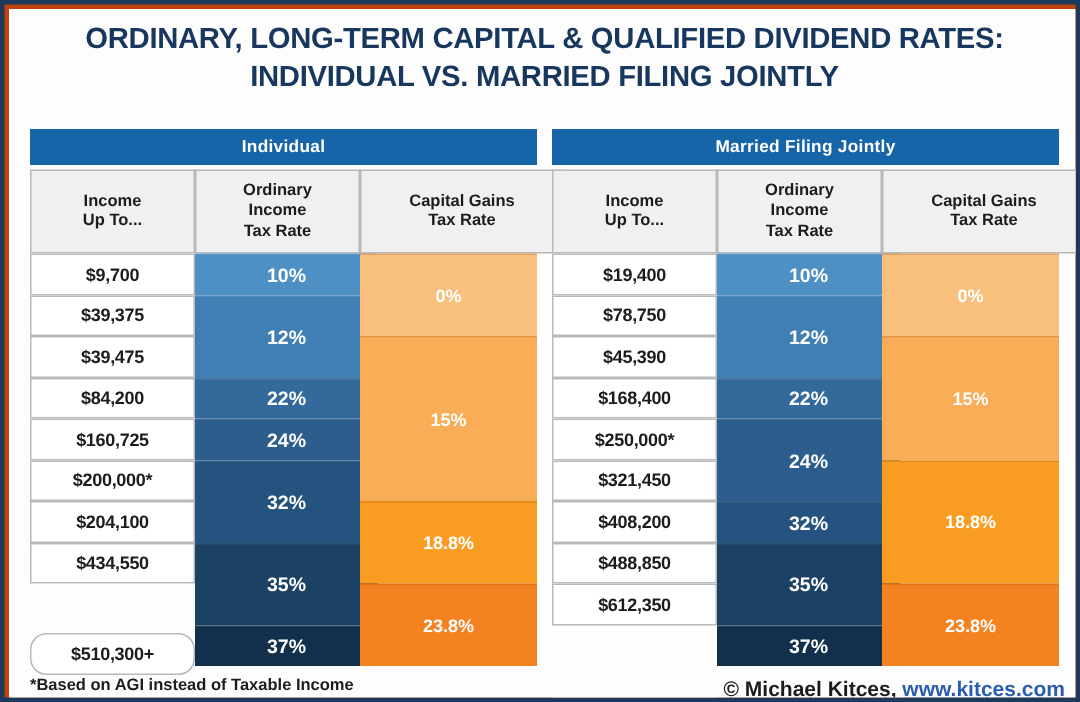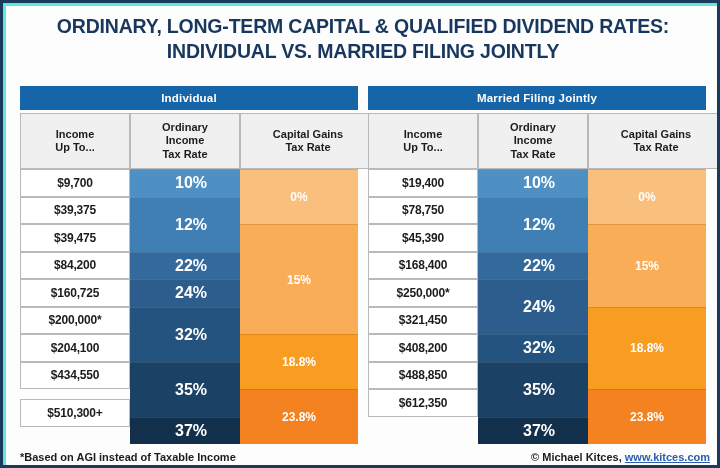--- a/index.html
+++ b/index.html
@@ -14,21 +14,21 @@
     font-family: "Liberation Sans", sans-serif;
     background: #ffffff;
     position: relative;
   }
 
   #frame {
     position: absolute;
     left: 0; top: 0;
     width: 720px; height: 468px;
     border: 3px solid #1b3a5c;
-    background: #5eead4;
+    background: #c2410c;
     overflow: hidden;
   }
 
   #inner {
     position: absolute;
     left: 3px; top: 3px;
     width: 714px; height: 462px;
     background: #fdfdfd;
   }
 
@@ -117,21 +117,21 @@
     letter-spacing: -0.2px;
   }
 
   
   .ord-block {
     position: absolute;
     left: 110px;
     width: 122px;
     color: #ffffff;
     font-weight: bold;
-    font-size: 16px;
+    font-size: 13px;
     display: flex;
     align-items: center;
     justify-content: center;
     border-top: 1px solid rgba(255,255,255,0.10);
   }
 
   
   .cg-block {
     position: absolute;
     left: 220px;
@@ -151,21 +151,21 @@
     left: 14px; top: 445px;
     color: #1c1c1c;
     font-weight: bold;
     font-size: 11px;
   }
   #credit {
     position: absolute;
     right: 10px; top: 445px;
     color: #1c1c1c;
     font-weight: bold;
-    font-size: 11px;
+    font-size: 14px;
     white-space: nowrap;
   }
   #credit .link { color: #2a5db0; text-decoration: underline; }
 </style>
 </head>
 <body>
 
 <div id="frame">
   <div id="inner">
 
@@ -201,21 +201,21 @@
 
       <div class="body-grid" id="body-left">
           <div class="inc-cell" style="top: 0px;">$9,700</div>
           <div class="inc-cell" style="top: 27.5px;">$39,375</div>
           <div class="inc-cell" style="top: 55px;">$39,475</div>
           <div class="inc-cell" style="top: 82.5px;">$84,200</div>
           <div class="inc-cell" style="top: 110px;">$160,725</div>
           <div class="inc-cell" style="top: 137.5px;">$200,000*</div>
           <div class="inc-cell" style="top: 165px;">$204,100</div>
           <div class="inc-cell" style="top: 192.5px;">$434,550</div>
-          <div class="inc-cell" style="top: 230px;">$510,300+</div>
+          <div class="inc-cell" style="top: 253px; border-radius: 11px;">$510,300+</div>
           <div class="ord-block" style="top: 0px; height: 27.5px; background: rgb(78, 144, 196);">10%</div>
           <div class="ord-block" style="top: 27.5px; height: 55px; background: rgb(63, 127, 180);">12%</div>
           <div class="ord-block" style="top: 82.5px; height: 27.5px; background: rgb(52, 105, 156);">22%</div>
           <div class="ord-block" style="top: 110px; height: 27.5px; background: rgb(45, 93, 140);">24%</div>
           <div class="ord-block" style="top: 137.5px; height: 55px; background: rgb(36, 83, 127);">32%</div>
           <div class="ord-block" style="top: 192.5px; height: 55px; background: rgb(27, 65, 101);">35%</div>
           <div class="ord-block" style="top: 247.5px; height: 27.5px; background: rgb(18, 48, 76);">37%</div>
           <div class="cg-block" style="top: 0px; height: 55px; background: rgb(248, 191, 125);">0%</div>
           <div class="cg-block" style="top: 55px; height: 110px; background: rgb(249, 173, 87);">15%</div>
           <div class="cg-block" style="top: 165px; height: 55px; background: rgb(249, 157, 34);">18.8%</div>

